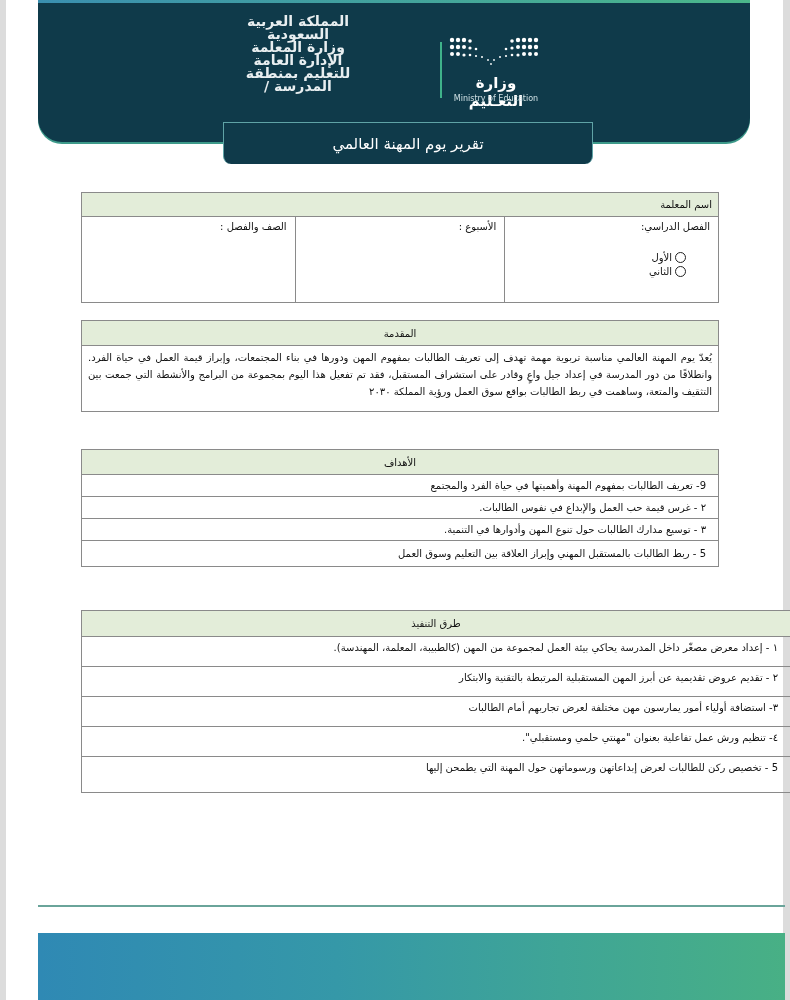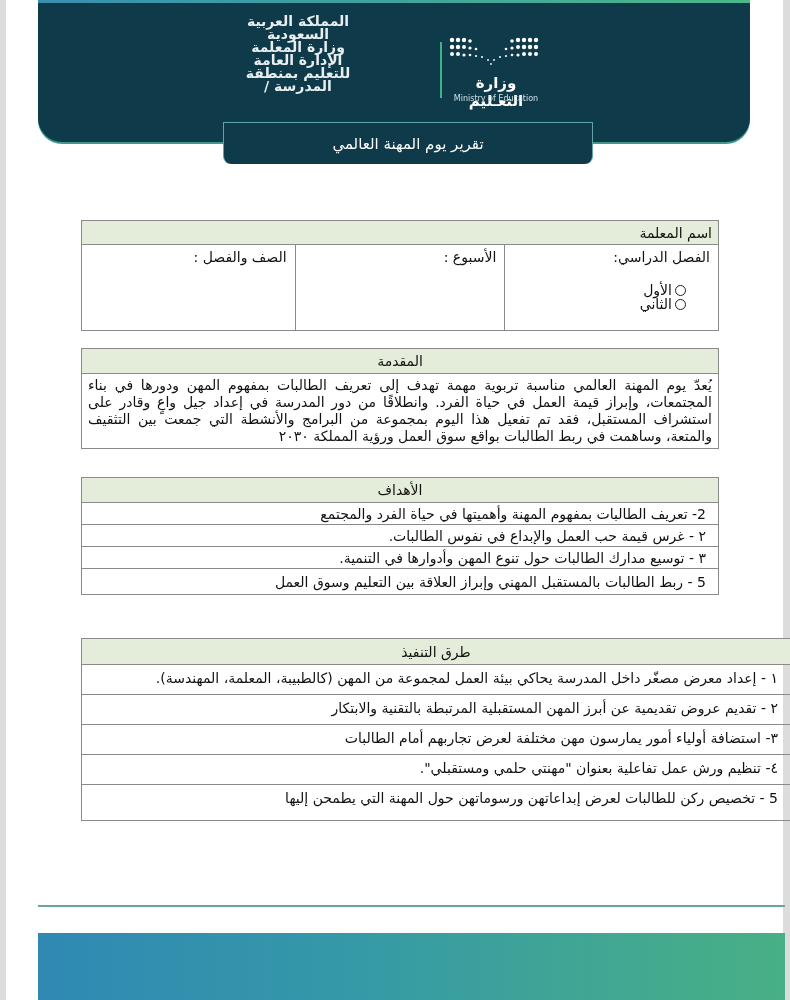--- a/index.html
+++ b/index.html
@@ -41,21 +41,21 @@
     .title-box {
       position: absolute; left: 223px; top: 122px; width: 370px; height: 42px;
       background: #0f3a4a;
       border: 1px solid #5fa3a6; border-bottom: none;
       border-radius: 0 0 8px 8px;
       color: #ffffff; font-size: 15px; text-align: center; line-height: 42px;
       direction: rtl;
     }
 
     
-    table { position: absolute; border-collapse: collapse; direction: rtl; font-size: 14px; margin-top: 28px; }
+    table { position: absolute; border-collapse: collapse; direction: rtl; font-size: 10px; }
     td, th { border: 1px solid #8a8a8a; }
     .green { background: #e3edd9; font-weight: normal; }
 
     .info-table { left: 81px; top: 192px; width: 638px; }
     .info-table .head-cell { height: 24px; text-align: right; padding-right: 6px; }
     .info-table .info-cell { height: 86px; vertical-align: top; text-align: right; padding: 4px 8px; }
     .radio-group { margin-top: 18px; margin-right: 24px; }
     .radio { display: flex; align-items: center; gap: 3px; height: 14px; text-align: center; }
     .radio-circle { width: 11px; height: 11px; border: 1.3px solid #222; border-radius: 50%; display: inline-block; }
 
@@ -184,21 +184,21 @@
       </tr>
 </tbody>
   </table>
 
 <table class="goals-table">
   <tbody>
       <tr>
         <td class="green head">الأهداف</td>
       </tr>
   <tr>
-        <td class="row">2-   تعريف الطالبات بمفهوم المهنة وأهميتها في حياة الفرد والمجتمع</td>
+        <td class="row">9-   تعريف الطالبات بمفهوم المهنة وأهميتها في حياة الفرد والمجتمع</td>
       </tr>
   <tr>
         <td class="row">٢ -  غرس قيمة حب العمل والإبداع في نفوس الطالبات.</td>
       </tr>
   <tr>
         <td class="row">٣ - توسيع مدارك الطالبات حول تنوع المهن وأدوارها في التنمية.</td>
       </tr>
   <tr>
         <td class="row last">5 -  ربط الطالبات بالمستقبل المهني وإبراز العلاقة بين التعليم وسوق العمل</td>
       </tr>

